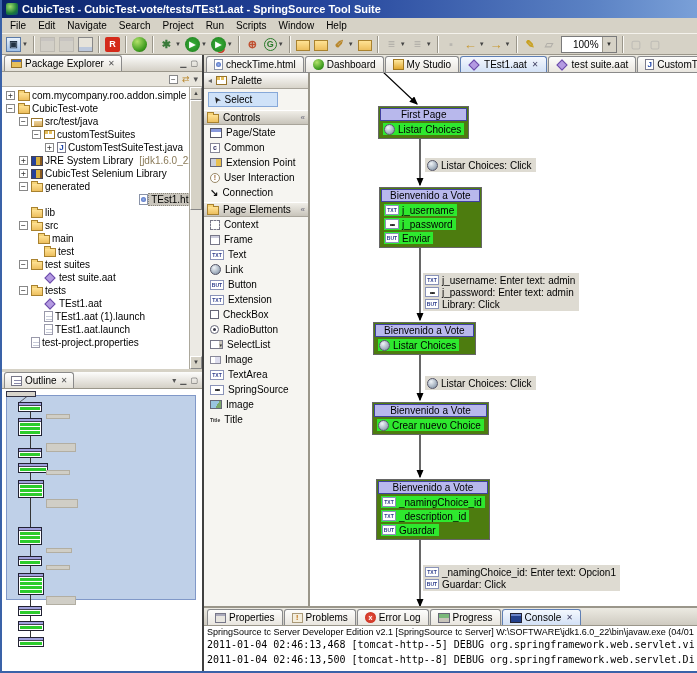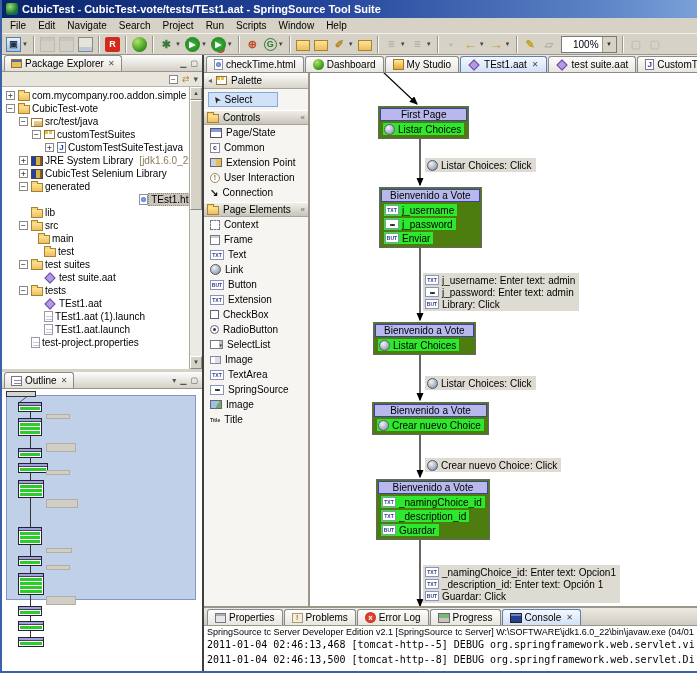--- a/index.html
+++ b/index.html
@@ -705,34 +705,24 @@
                 <span class="ic ic-btnchip">BUT</span>
                 <span>Library: Click</span>
               </div>
             </div>
             <div class="tlabel" style="left: 115px; top: 303px;">
               <div class="tlabel-line">
                 <span class="ic ic-world"></span>
                 <span>Listar Choices: Click</span>
               </div>
             </div>
-            <div class="tlabel" style="left: 115px; top: 385px;">
-              <div class="tlabel-line">
-                <span class="ic ic-world"></span>
-                <span>Crear nuevo Choice: Click</span>
-              </div>
-            </div>
             <div class="tlabel" style="left: 113px; top: 492px;">
               <div class="tlabel-line">
                 <span class="ic ic-textchip">TXT</span>
                 <span>_namingChoice_id: Enter text: Opcion1</span>
-              </div>
-              <div class="tlabel-line">
-                <span class="ic ic-textchip">TXT</span>
-                <span>_description_id: Enter text: Opción 1</span>
               </div>
               <div class="tlabel-line">
                 <span class="ic ic-btnchip">BUT</span>
                 <span>Guardar: Click</span>
               </div>
             </div>
           </div>
       </div>
 
       <div class="bottom-panel">

